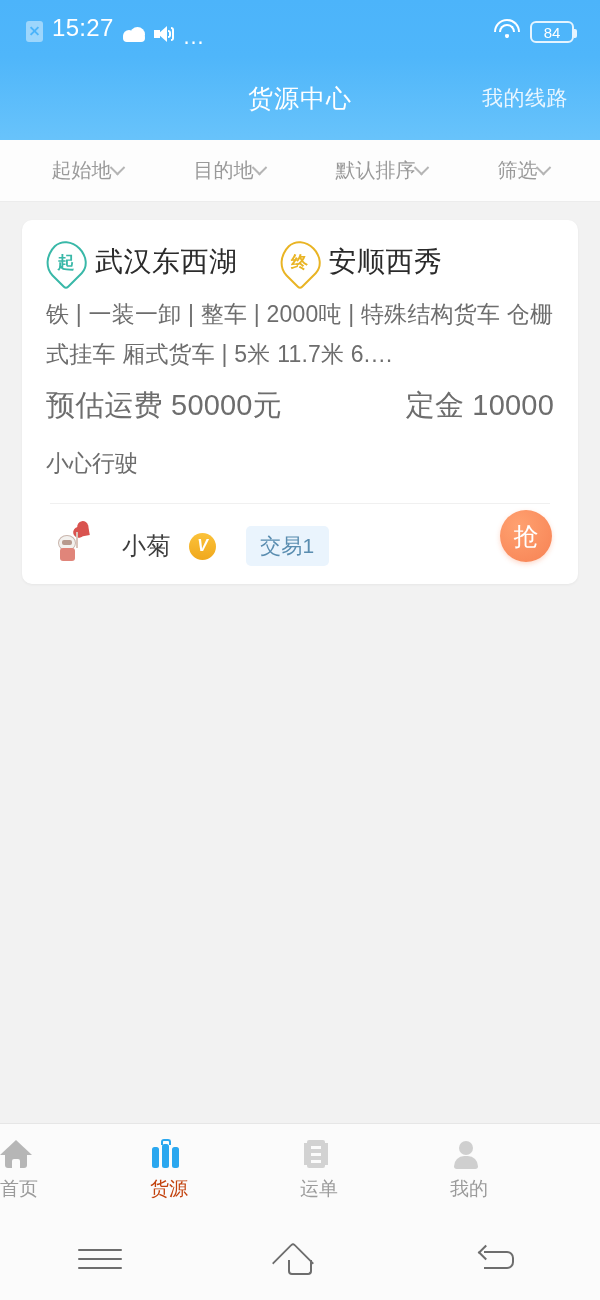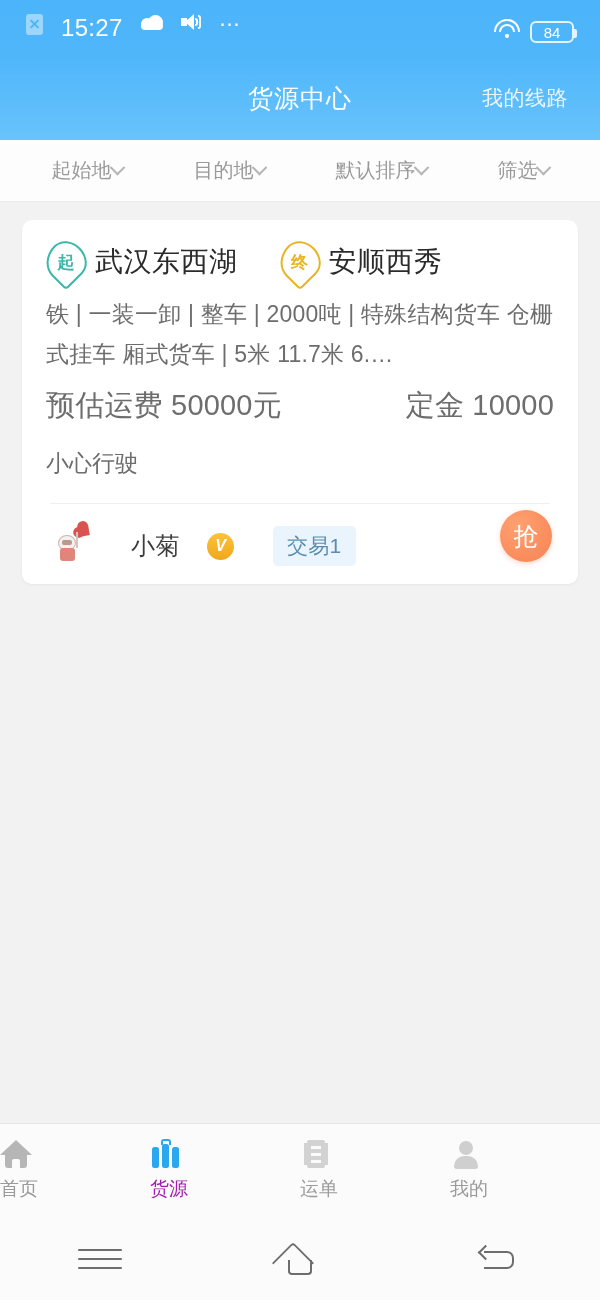--- a/index.html
+++ b/index.html
@@ -8,21 +8,21 @@
     font-family:"Liberation Sans","DejaVu Sans",sans-serif;
     background:#f2f2f2; overflow:hidden;
   }
   #app { position:relative; width:600px; height:1300px; background:#f2f2f2; }
 
   
   .statusbar{
     height:56px; background:linear-gradient(180deg,#4cb4fa 0%,#4fb6fa 100%);
     display:flex; align-items:center; padding:0 26px; color:#fff;
   }
-  .sb-left{ display:flex; align-items:flex-start; gap:18px; flex:1; }
+  .sb-left{ display:flex; align-items:flex-end; gap:9px; flex:1; }
   .sb-right{ display:flex; align-items:center; gap:10px; }
   .sim-icon{
     width:17px; height:21px; border-radius:3px;
     background:rgba(255,255,255,.45); position:relative;
   }
   .sim-icon::before, .sim-icon::after{
     content:""; position:absolute; left:3px; top:9px; width:11px; height:2px;
     background:#4cb4fa; transform:rotate(45deg);
   }
   .sim-icon::after{ transform:rotate(-45deg); }
@@ -127,21 +127,21 @@
     font-size:23px; color:#6d6d6d; line-height:40px; letter-spacing:.2px;
     margin-bottom:12px;
   }
   .price-row{
     display:flex; justify-content:space-between; align-items:center;
     font-size:29px; color:#6d6d6d; margin-bottom:22px; letter-spacing:.2px;
   }
   .remark{ font-size:23px; color:#6d6d6d; margin-bottom:24px; }
   .divider{ height:1px; background:#f0f0f0; margin:0 4px 0 4px; }
   .user-row{
-    display:flex; align-items:center; gap:17px; padding-top:22px; position:relative;
+    display:flex; align-items:center; gap:8px; padding-top:22px; position:relative;
   }
   .avatar{
     width:34px; height:40px; position:relative; flex:none; margin-left:8px;
   }
   .avatar .head{
     position:absolute; left:4px; top:9px; width:18px; height:16px; border-radius:50%;
     background:#f3f1ee; border:1.5px solid #c9b6ad;
   }
   .avatar .body{
     position:absolute; left:6px; top:22px; width:15px; height:13px; border-radius:3px;
@@ -185,21 +185,21 @@
   
   .tabbar{
     position:absolute; left:0; bottom:83px; width:600px; height:94px;
     background:#fbfbfb; border-top:1px solid #e6e6e6;
     display:flex; align-items:center;
   }
   .tab{
     flex:1; display:flex; flex-direction:column; align-items:flex-start; gap:7px;
     color:#9b9b9b; font-size:19px;
   }
-  .tab.active{ color:#a21caf; }
+  .tab.active{ color:#c2410c; }
   .tab-icon{ width:32px; height:30px; position:relative; }
   
   .ic-home .roof{
     position:absolute; left:50%; top:1px; transform:translateX(-50%);
     width:0; height:0; border-left:16px solid transparent; border-right:16px solid transparent;
     border-bottom:15px solid #b6b6b6;
   }
   .ic-home .base{
     position:absolute; left:5px; top:13px; width:22px; height:16px;
     background:#b6b6b6; border-radius:0 0 3px 3px;

